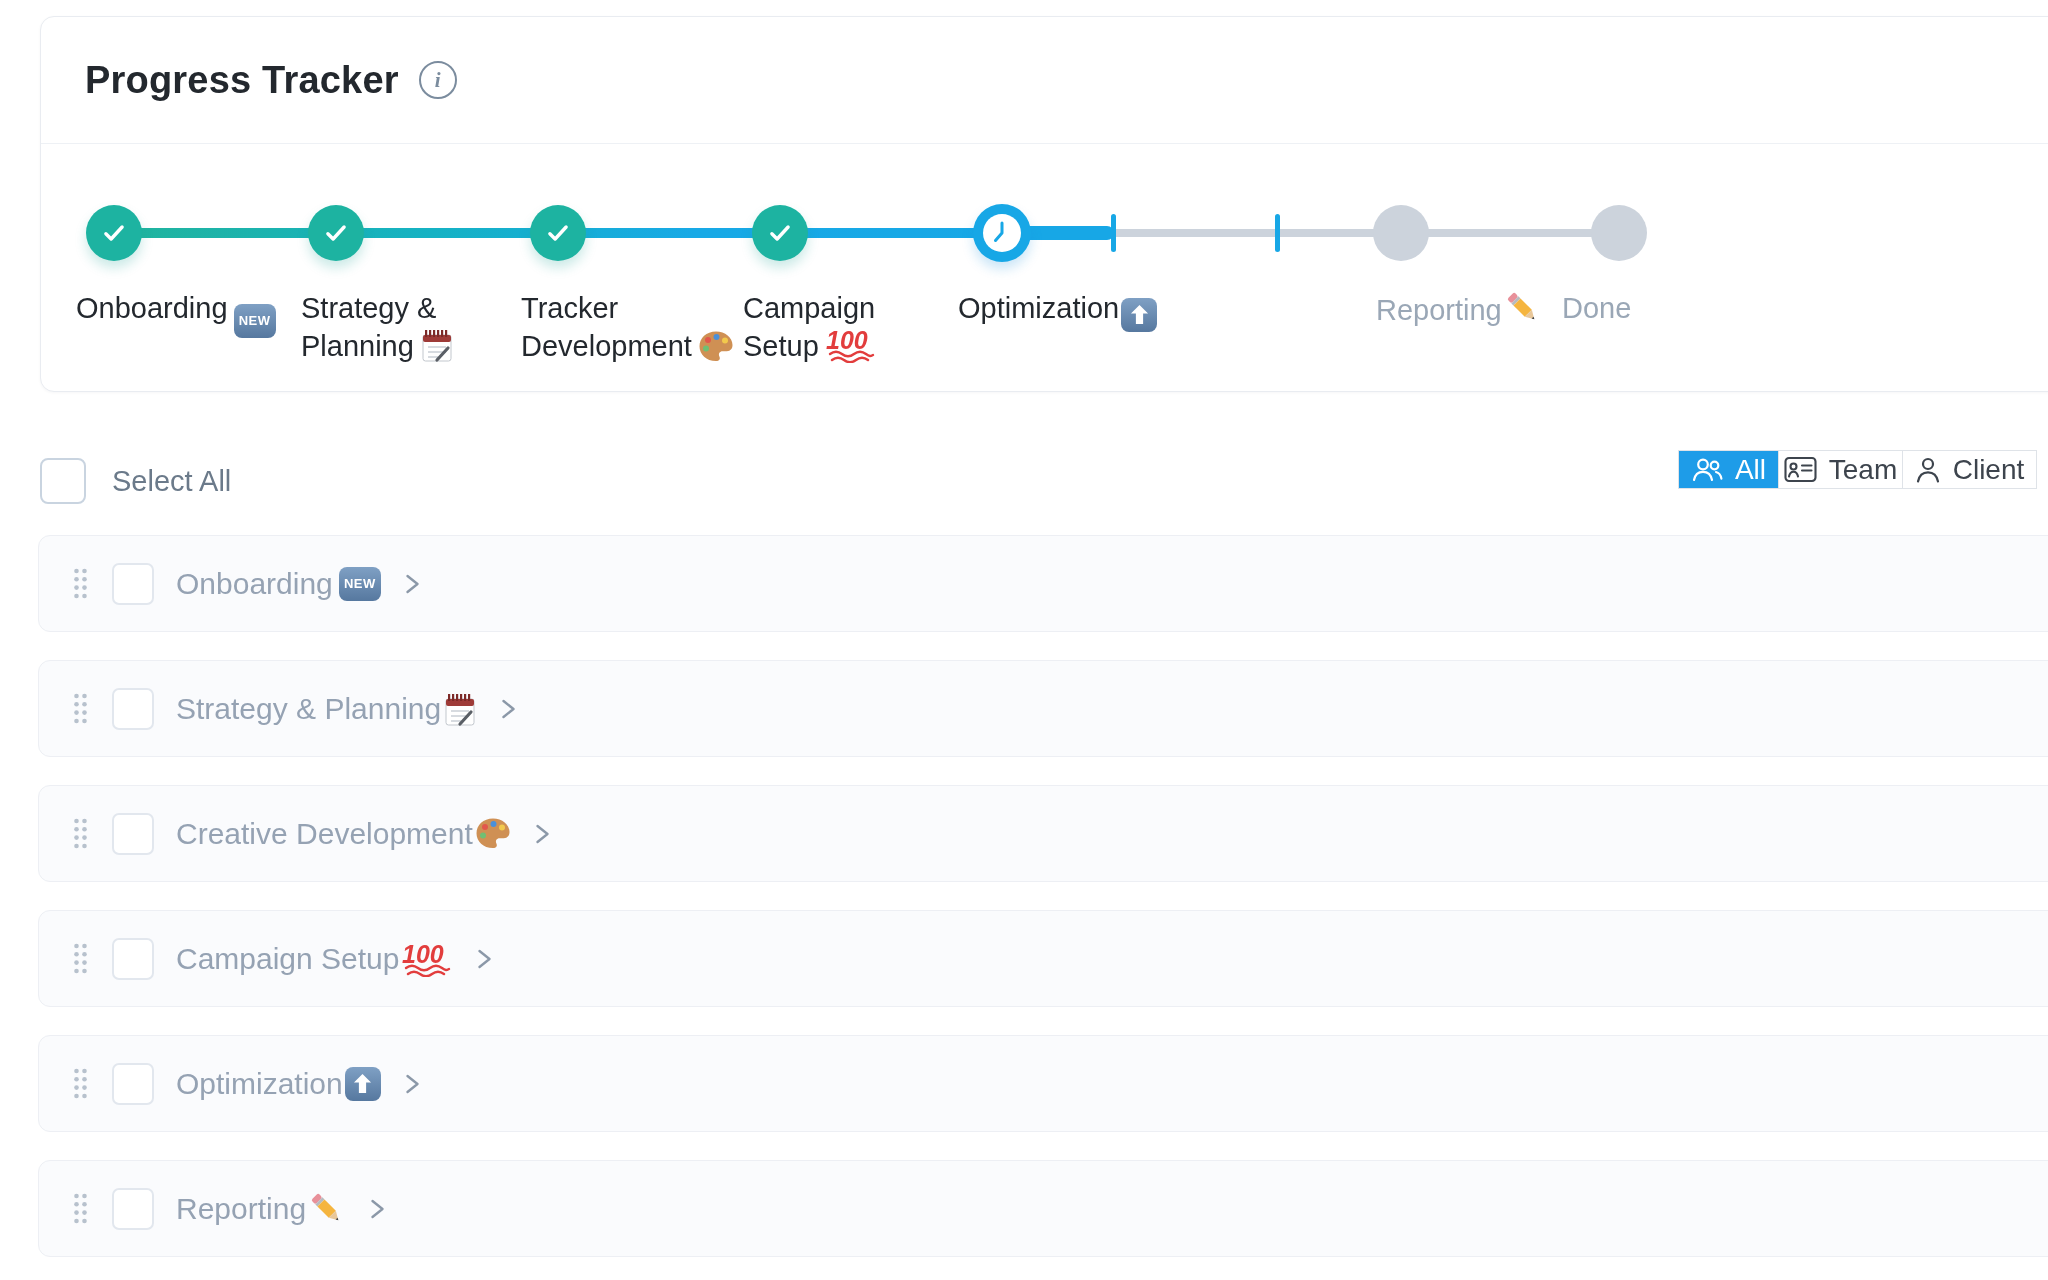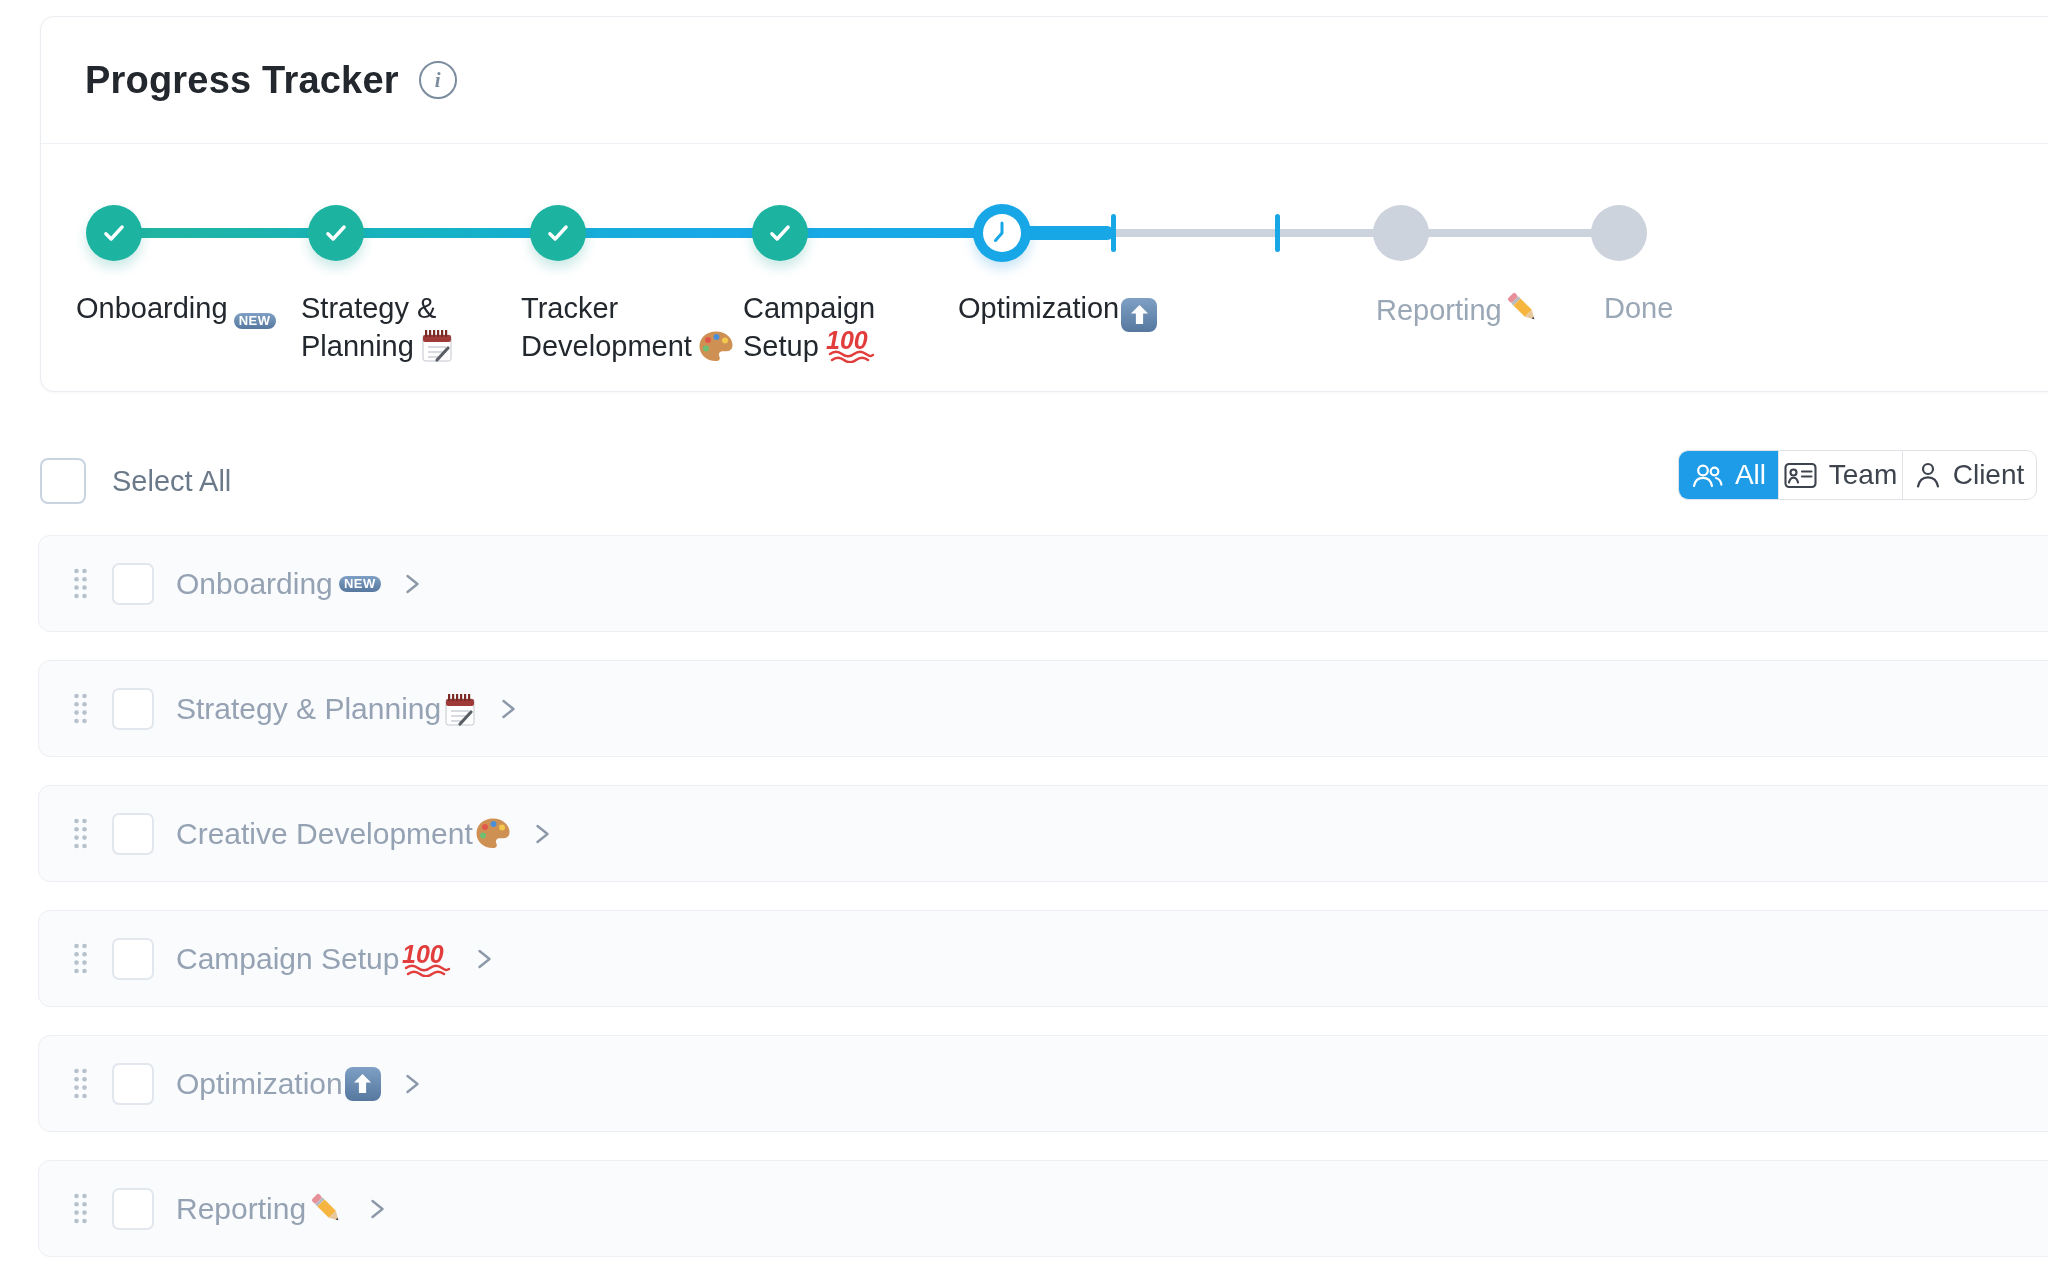--- a/index.html
+++ b/index.html
@@ -29,39 +29,39 @@
   .dot.current{width:58px;height:58px;top:60px;background:var(--blue);box-shadow:0 7px 12px rgba(23,140,220,.22);}
   .step-label{position:absolute;top:145px;font-size:29px;line-height:38px;color:var(--dark);white-space:nowrap;}
   .step-label.pending{color:var(--pending);}
   .step-label .line{display:block;}
   .em-slot{display:inline-flex;vertical-align:-7px;margin-left:6px;}
   .icon-slot{display:inline-flex;align-items:center;justify-content:center;}
   
   .select-all{position:absolute;left:40px;top:458px;display:flex;align-items:center;}
   .sa-box{width:42px;height:42px;border:2px solid #c9d4e0;border-radius:8px;background:#fff;}
   .sa-label{margin-left:26px;font-size:29px;color:#6b7a8a;}
-  .filters{position:absolute;left:1678px;top:450px;height:50px;display:flex;border:1px solid #dfe3e8;
-    border-radius:10px;overflow:hidden;background:#fff;box-sizing:border-box;}
+  .filters{position:absolute;left:1678px;top:450px;height:39px;display:flex;border:1px solid #dfe3e8;
+    border-radius:0;overflow:hidden;background:#fff;box-sizing:border-box;}
   .filter{display:flex;align-items:center;justify-content:center;gap:12px;font-size:28px;color:#3d444d;
     border-left:1px solid #dfe3e8;cursor:pointer;box-sizing:border-box;}
   .filter:first-child{border-left:none;}
   .filter.active{background:var(--filter-blue);color:#fff;}
   .f-all{width:99px;} .f-team{width:124px;} .f-client{width:134px;}
   
   .phase-row{position:absolute;left:38px;width:2072px;height:97px;background:var(--row-bg);
     border:1px solid var(--row-border);border-radius:12px;box-sizing:border-box;display:flex;align-items:center;padding-left:34px;}
   .grip{display:inline-flex;margin-right:24px;}
   .row-check{width:38px;height:38px;border:2px solid #e2e7ee;border-radius:7px;background:#fff;margin-right:22px;}
   .row-label{font-size:30px;color:var(--rowtext);display:inline-flex;align-items:center;}
   .row-label .em-slot{vertical-align:middle;margin-left:6px;}
   .row-chevron{display:inline-flex;margin-left:22px;}
   
   .em-new,.em-up{display:inline-flex;align-items:center;justify-content:center;border-radius:8px;
     background:linear-gradient(180deg,#7fa0c4,#56789f);color:#fff;}
-  .em-new{width:42px;height:16px;font-size:13px;font-weight:700;letter-spacing:.5px;}
+  .em-new{width:42px;height:34px;font-size:13px;font-weight:700;letter-spacing:.5px;}
   .em-up{width:36px;height:34px;}
 </style>
 </head>
 <body>
 
 <div class="tracker-card">
   <div class="card-header">
     <h2 class="card-title">Progress Tracker</h2>
     <span class="info-badge"></span>
   </div>
@@ -173,21 +173,21 @@
               <g transform="rotate(-45 19 19)">
                 <rect x="14" y="1.5" width="10" height="6" rx="2" fill="#e8909a"></rect>
                 <rect x="14" y="7.5" width="10" height="3" fill="#b7babf"></rect>
                 <rect x="14" y="10.5" width="10" height="16" fill="#f5b53f"></rect>
                 <path d="M14 26.5l5 8.5 5-8.5z" fill="#e8c79a"></path>
                 <path d="M17.6 32.6L19 35l1.4-2.4z" fill="#3b3f45"></path>
               </g>
             </svg>
           </span></span>
     </div>
-    <div class="step-label pending" style="left:1563px">
+    <div class="step-label pending" style="left:1521px">
       <span class="line"><span>Done</span></span>
     </div>
   </div>
 </div>
 
 <div class="select-all">
   <span class="sa-box"></span>
   <span class="sa-label">Select All</span>
 </div>
 

